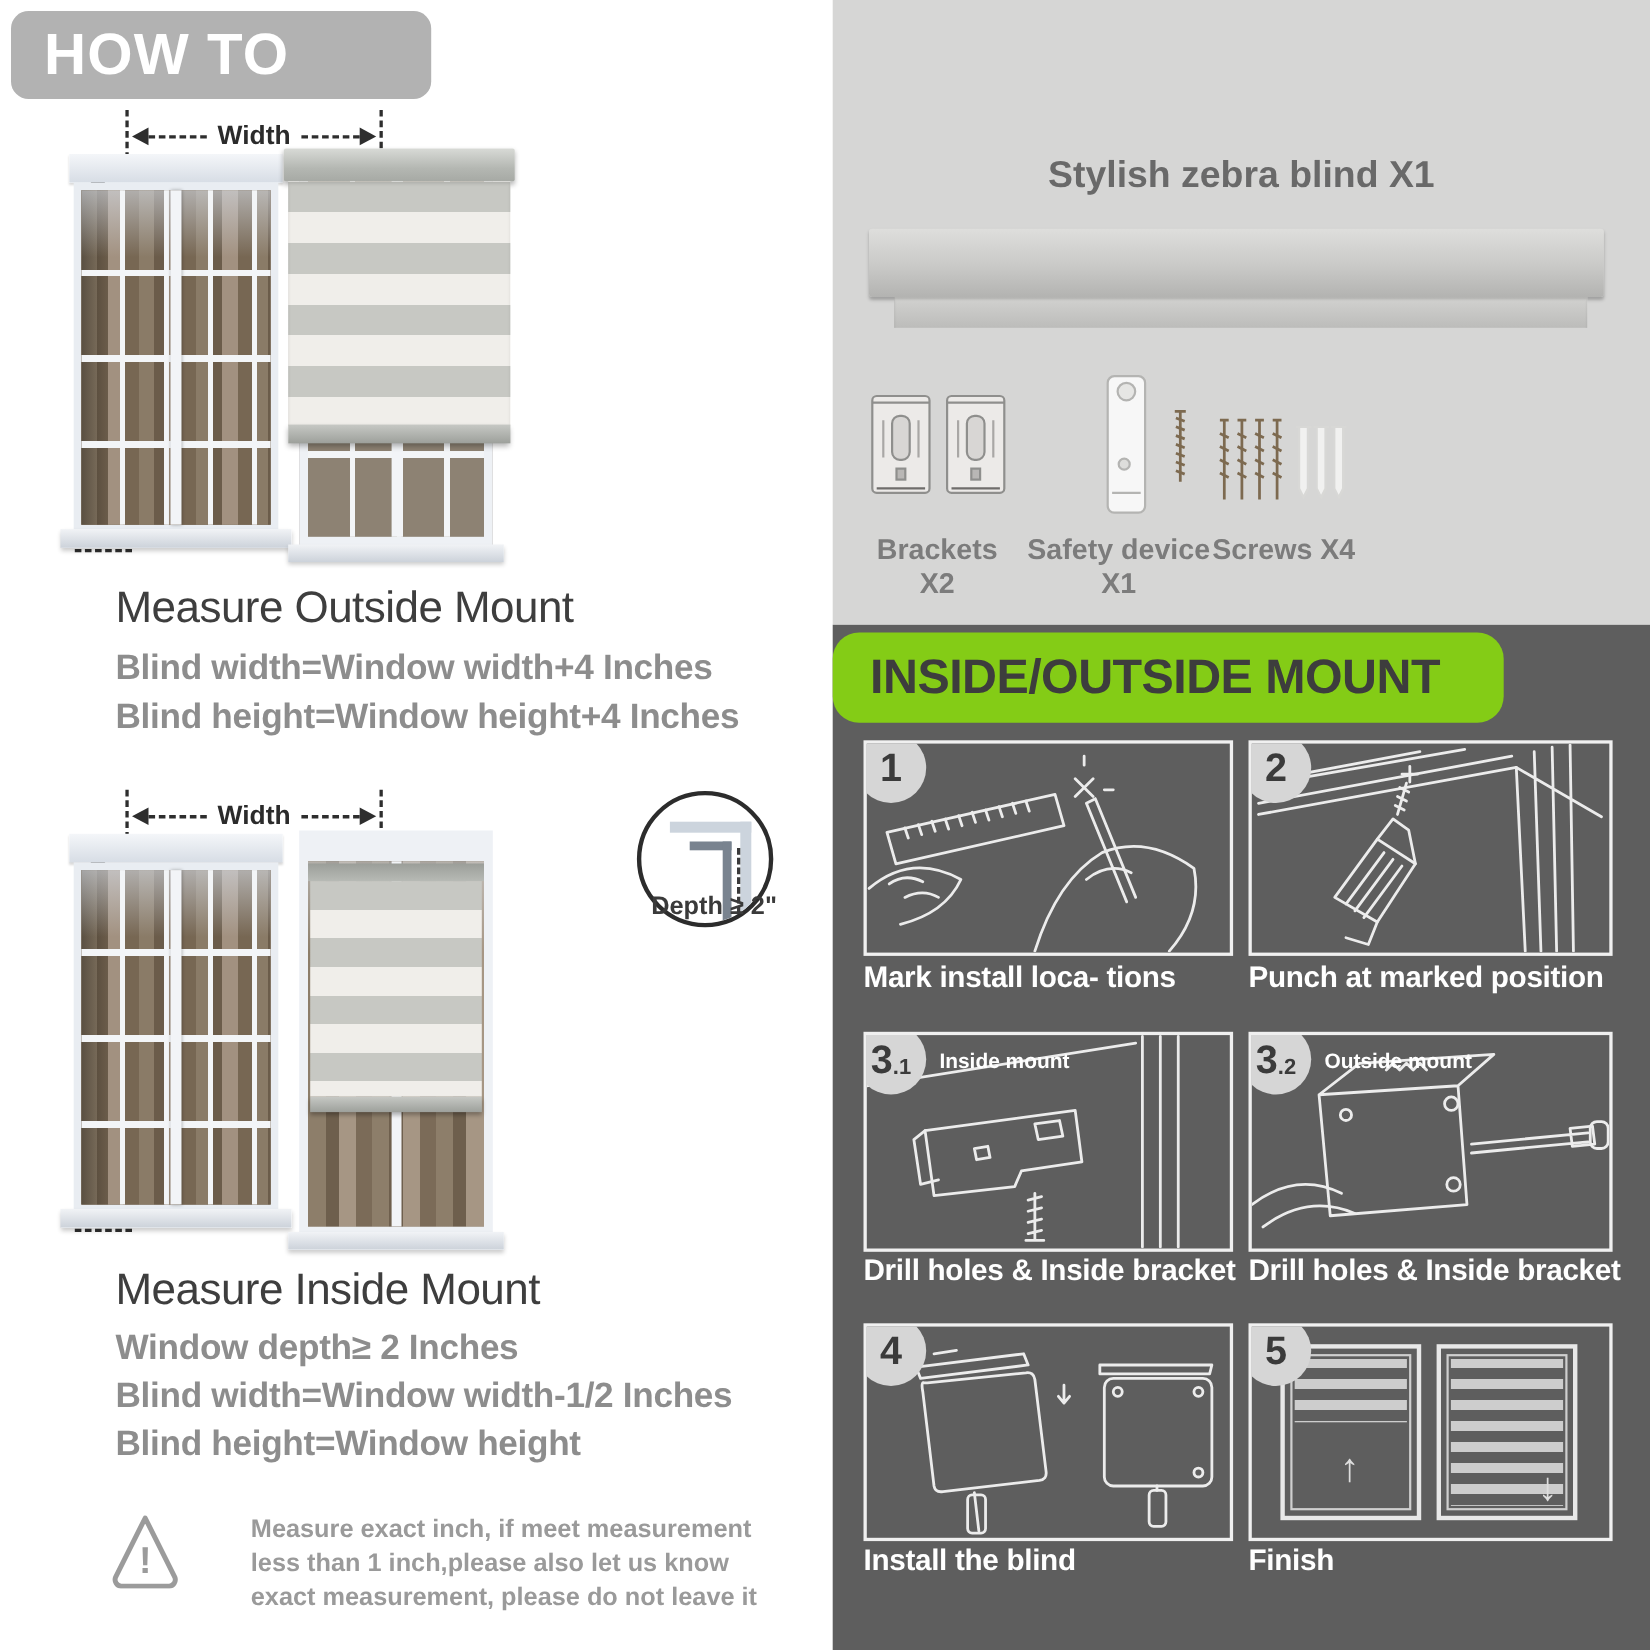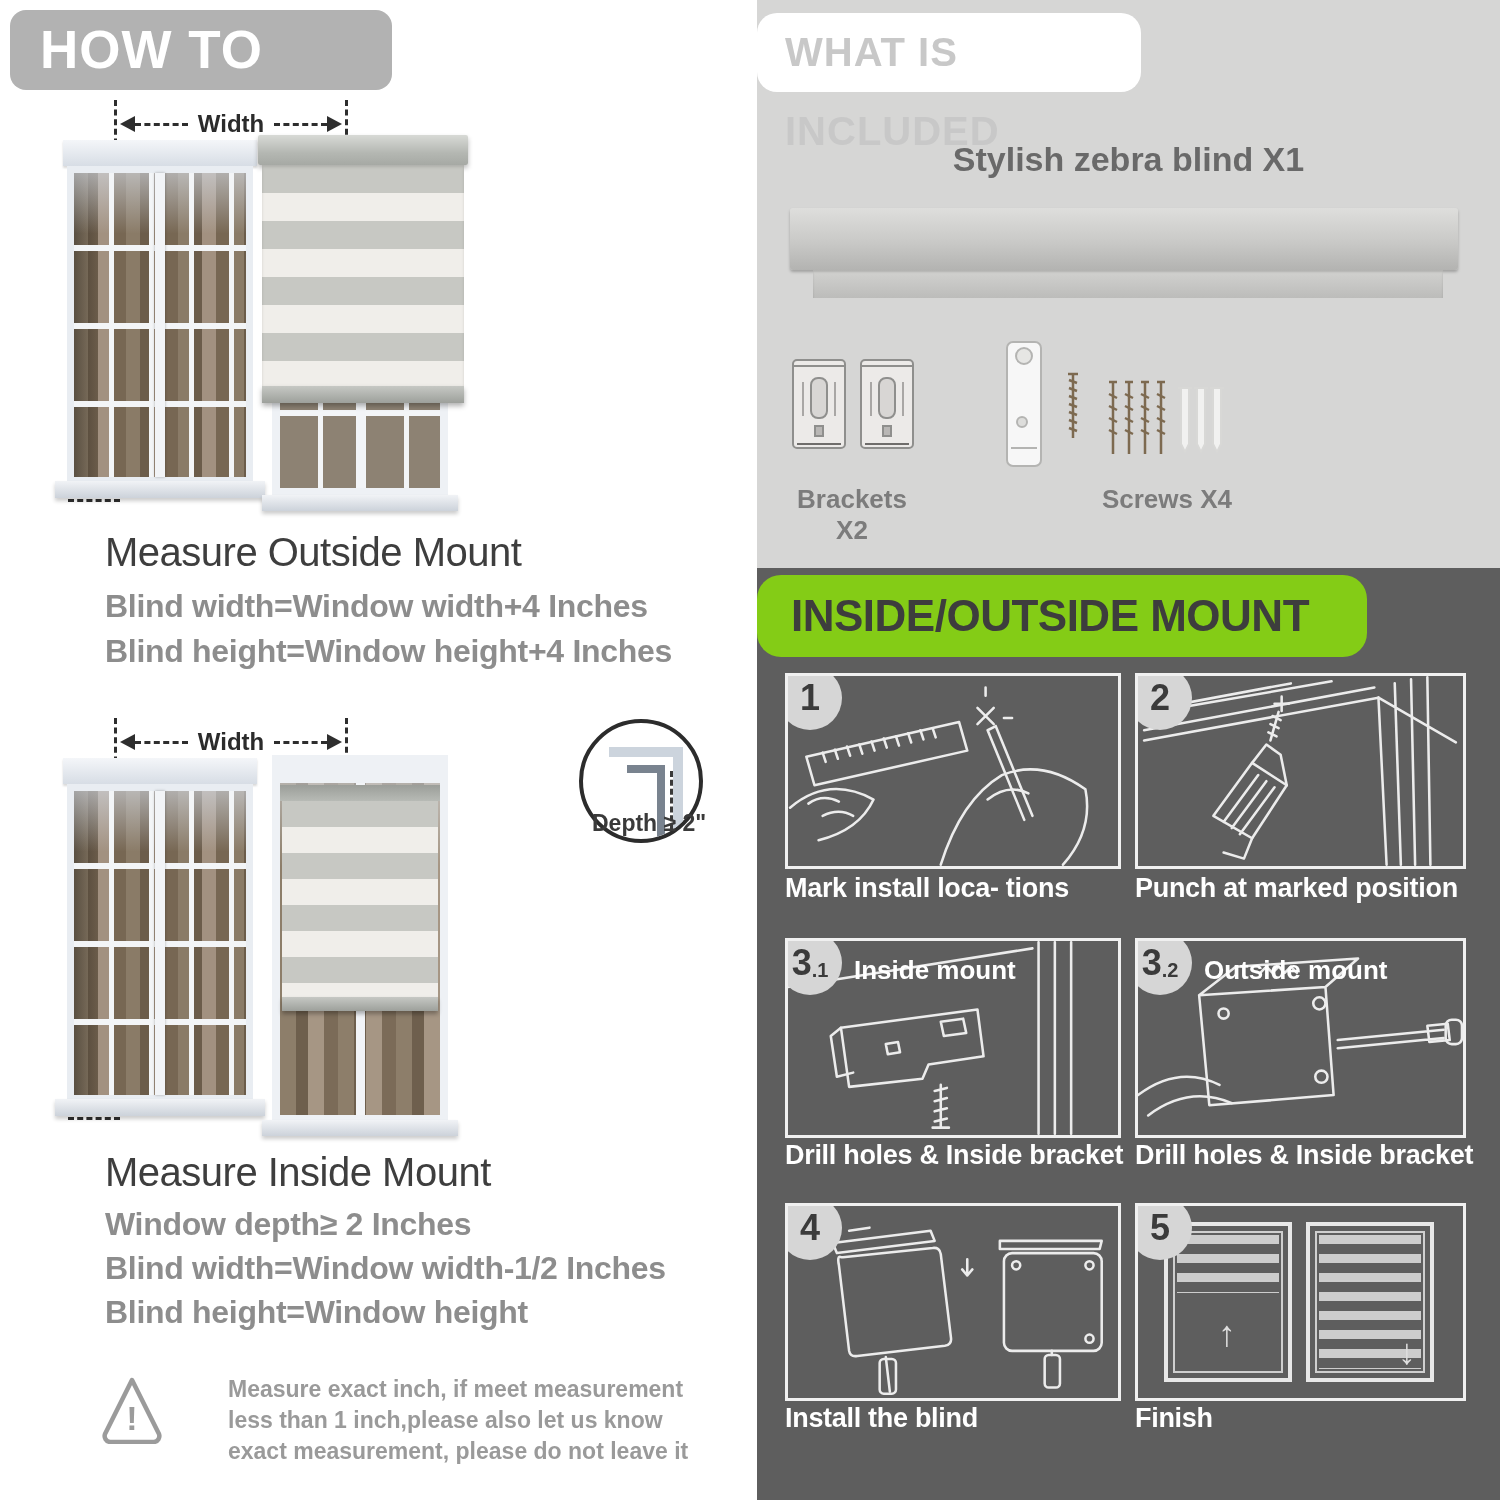--- a/index.html
+++ b/index.html
@@ -99,21 +99,21 @@
   .item-lbl{top:484px;font-weight:bold;font-size:26px;color:#7c7c7c;text-align:center;}
 
   
   #mount{left:757px;top:568px;width:743px;height:932px;background:#5e5e5e;}
   .mnt-head{left:0;top:7px;width:610px;height:82px;background:#84cc16;border-radius:24px;
             color:#3d3d3d;font-weight:bold;font-size:44px;line-height:82px;padding-left:34px;letter-spacing:-0.5px;box-sizing:border-box;}
   .step{position:absolute;border:3px solid #f0f0f0;overflow:hidden;}
   .badge{position:absolute;left:-10px;top:-10px;width:64px;height:64px;border-radius:50%;background:#d6d6d6;
          display:flex;align-items:center;justify-content:center;color:#3b3b3b;font-weight:bold;font-size:36px;}
   .badge .sub{font-size:20px;position:relative;top:7px;}
-  .step-title{position:absolute;left:66px;top:14px;color:#fff;font-weight:bold;font-size:26px;}
+  .step-title{position:absolute;left:66px;top:14px;color:#fff;font-weight:bold;font-size:19px;}
   .caption{position:absolute;color:#fff;font-weight:bold;font-size:27px;letter-spacing:-0.3px;}
   .art{position:absolute;inset:0;width:100%;height:100%;}
   .art path,.art line,.art circle,.art rect{stroke:#ececec;stroke-width:2.5;fill:none;stroke-linecap:round;stroke-linejoin:round;}
 
   
   .fwin{position:absolute;top:16px;width:120px;height:152px;border:4px solid #e8e8e8;}
   .fwin .inner{position:absolute;inset:5px;border:2px solid #cfcfcf;}
   .fstripes{position:absolute;left:9px;right:9px;top:9px;
             background:repeating-linear-gradient(180deg,#cdcdcd 0 9px,rgba(0,0,0,0) 9px 19px);}
   .farrow{position:absolute;color:#dedede;font-size:36px;font-weight:bold;line-height:1;}
@@ -221,21 +221,20 @@
 <div class="abs sec-line" style="left:105px;top:1250px;">Blind width=Window width-1/2 Inches</div>
 <div class="abs sec-line" style="left:105px;top:1294px;">Blind height=Window height</div>
 
 <svg class="abs" style="left:100px;top:1374px;" width="64" height="70" viewBox="0 0 64 70">
   <path d="M32 6 L59 60 a6 6 0 0 1 -5 8 L10 68 a6 6 0 0 1 -5 -8 Z" fill="none" stroke="#9b9b9b" stroke-width="4.5" stroke-linejoin="round"></path>
   <text x="32" y="56" text-anchor="middle" font-size="34" font-weight="bold" fill="#9b9b9b" font-family="Liberation Sans, sans-serif">!</text>
 </svg>
 <div class="abs warn-text" style="left:183px;top:1374px;margin-left:45px;">Measure exact inch, if meet measurement less than 1 inch,please also let us know exact measurement, please do not leave it</div>
 
 <div class="abs" id="included">
-  <div class="abs inc-head">WHAT IS INCLUDED</div>
   <div class="abs product">Stylish zebra blind X1</div>
   <div class="abs bar-main"></div>
   <div class="abs bar-low"></div>
 
   <svg class="abs" style="left:34px;top:352px;" width="126" height="104" viewBox="0 0 126 104">
     <g stroke="#8f8f8d" stroke-width="2" fill="#eceae8">
       <rect x="2" y="8" width="52" height="88" rx="4"></rect>
       <rect x="70" y="8" width="52" height="88" rx="4"></rect>
       <path d="M2 14 h52 M70 14 h52" fill="none"></path>
       <rect x="20" y="26" width="16" height="40" rx="7" fill="#d8d6d4"></rect>
@@ -270,20 +269,21 @@
                M36 20 l8,4 M36 32 l8,4 M36 44 l8,4 M36 56 l8,4
                M52 20 l8,4 M52 32 l8,4 M52 44 l8,4 M52 56 l8,4"></path>
     </g>
     <g stroke="#d8d8d6" stroke-width="2" fill="rgba(255,255,255,0.65)">
       <path d="M76 14 h8 v56 l-4,8 l-4,-8 Z M92 14 h8 v56 l-4,8 l-4,-8 Z M108 14 h8 v56 l-4,8 l-4,-8 Z"></path>
       <path d="M73 14 h14 M89 14 h14 M105 14 h14" fill="none"></path>
     </g>
   </svg>
 
   <div class="abs item-lbl" style="left:30px;width:130px;">Brackets X2</div>
+  <div class="abs item-lbl" style="left:160px;width:200px;">Safety device X1</div>
   <div class="abs item-lbl" style="left:340px;width:140px;">Screws X4</div>
 </div>
 
 <div class="abs" id="mount">
   <div class="abs mnt-head">INSIDE/OUTSIDE MOUNT</div>
 
   <div class="step" style="left:28px;top:105px;width:330px;height:190px;">
     <svg class="art" viewBox="0 0 324 184">
       <path d="M18 78 L168 44 L176 72 L26 106 Z"></path>
       <path d="M34 74 l3 9 M46 71 l3 9 M58 68 l3 9 M70 66 l3 9 M82 63 l3 9 M94 60 l3 9 M106 58 l3 9 M118 55 l3 9 M130 52 l3 9 M142 50 l3 9"></path>

